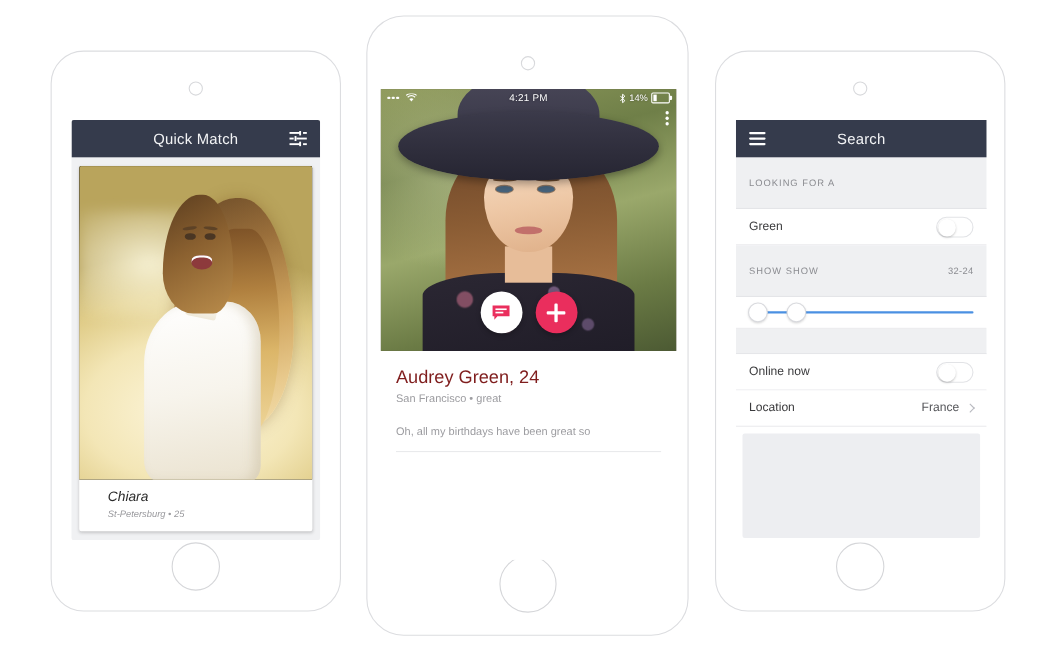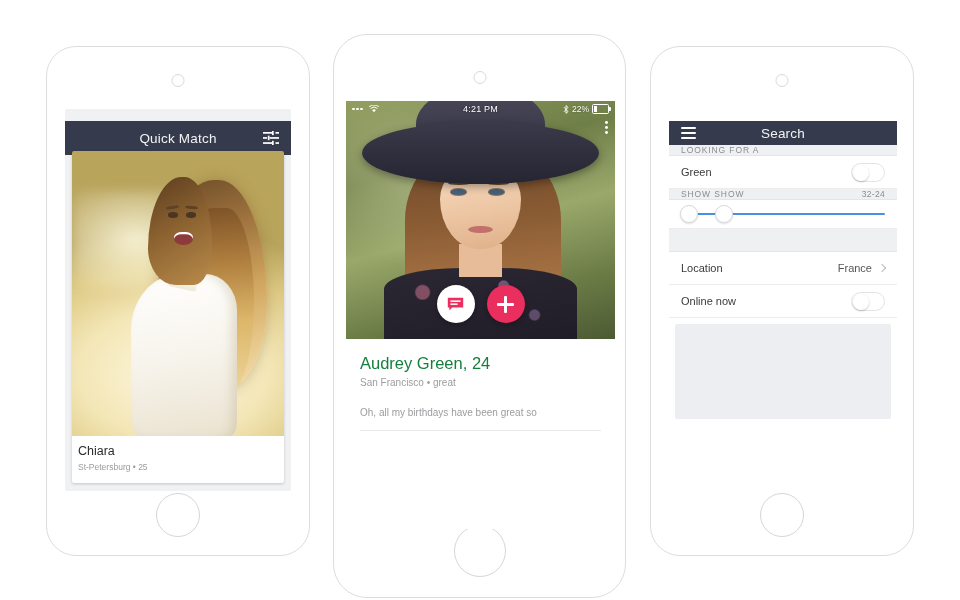--- a/index.html
+++ b/index.html
@@ -29,21 +29,20 @@
     position: absolute; left: 50%; transform: translateX(-50%);
     border-radius: 50%; border: 1.3px solid #d5d6d9; background: #fff;
   }
   .screen { position: absolute; overflow: hidden; background: #ffffff; }
 
   
   .navbar {
     background: #353b4c; color: #ffffff;
     display: flex; align-items: center; justify-content: center;
     position: relative;
-    margin-top: 12px;
   }
   .navbar .title { font-size: 13.5px; letter-spacing: .2px; color: #f2f3f5; }
 
   
   #p1 { left: 46px; top: 46px; width: 264px; height: 510px; }
   #p1 .cam { top: 27px; }
   #p1 .home { bottom: 18px; width: 42px; height: 42px; }
   #p1 .screen { left: 18px; top: 62px; width: 226px; height: 382px;
                 background: #f0f1f3; border-radius: 2px; }
   #p1 .navbar { height: 34px; }
@@ -52,21 +51,21 @@
     width: 16px; height: 14px; display: block;
   }
   .card {
     position: absolute; left: 7px; top: 42px; width: 212px; height: 332px;
     background: #ffffff; border-radius: 2px;
     box-shadow: 0 1px 3px rgba(0,0,0,.18);
     overflow: hidden;
   }
   .card-photo { position: relative; width: 100%; height: 285px; overflow: hidden;
                 background: #1a1608; }
-  .card-meta { padding: 7px 10px 0 6px; }
+  .card-meta { padding: 7px 10px 0 26px; font-style: italic; }
   .card-name { font-size: 12.5px; color: #2b2b2b; line-height: 16px; }
   .card-sub  { font-size: 8.5px; color: #9a9a9e; line-height: 14px; margin-top: 1px; }
 
   
   .ph1-bg { position:absolute; inset:0;
     background:
       radial-gradient(ellipse 120% 60% at 48% 78%, #fdf6dc 0%, #f3e6b6 38%, #dfcb86 62%, #b9a45c 85%),
       linear-gradient(#060503 0%, #0b0904 16%, #6d5f26 26%, #c9b878 40%, #f2e7bd 62%, #e5d49a 100%);
   }
   .ph1-haze { position:absolute; left:0; right:0; top:14%; height:34%;
@@ -97,21 +96,21 @@
     background: linear-gradient(170deg,#ffffff 0%, #f7f4ec 50%, #eae2cf 100%);
     border-radius: 46% 30% 12% 16% / 34% 22% 10% 12%;
     box-shadow: inset -6px 0 10px rgba(190,175,140,.35); }
   .ph1-strap { position:absolute; left:46%; top:41.5%; width:13%; height:7%;
     background: linear-gradient(#ffffff,#efe9d9); border-radius: 50% 50% 10% 10%; transform: rotate(12deg); }
   .ph1-hair-long { position:absolute; left:58%; top:20%; width:28%; height:66%;
     background: linear-gradient(175deg,#7d5227 0%, #b0803f 30%, #dcb669 60%, #efd79c 100%);
     border-radius: 30% 46% 48% 38% / 16% 50% 50% 20%; }
 
   
-  #p2 { left: 333px; top: 34px; width: 293px; height: 564px; text-decoration: underline; }
+  #p2 { left: 333px; top: 14px; width: 293px; height: 564px; text-decoration: underline; }
   #p2 .cam { top: 36px; }
   #p2 .home { bottom: 20px; width: 50px; height: 50px; }
   #p2 .screen { left: 12px; top: 66px; width: 269px; height: 428px; background:#ffffff; }
 
   .statusbar { position:absolute; left:0; right:0; top:0; height:16px;
     display:flex; align-items:center; color:#ffffff; font-size:8.5px;
     padding: 0 6px; box-sizing:border-box; z-index:4;
     text-shadow: 0 0 2px rgba(0,0,0,.45); }
   .sb-left { display:flex; align-items:center; gap:3px; flex:1; }
   .sb-dots { display:flex; gap:1.6px; }
@@ -134,21 +133,21 @@
   .fab { width:38px; height:38px; border-radius:50%;
     display:flex; align-items:center; justify-content:center;
     box-shadow: 0 2px 5px rgba(0,0,0,.25); }
   .fab.white { background:#ffffff; }
   .fab.pink  { background:#ea2e5d; }
   .plus { position:relative; width:17px; height:17px; }
   .plus::before, .plus::after { content:""; position:absolute; background:#fff; border-radius:1px; }
   .plus::before { left:0; right:0; top:7px; height:3px; }
   .plus::after  { top:0; bottom:0; left:7px; width:3px; }
 
-  .p2-name { font-size:16.5px; color:#15803d; padding:14px 14px 0 14px; line-height:20px; }
+  .p2-name { font-size:16.5px; color:#7f1d1d; padding:14px 14px 0 14px; line-height:20px; }
   .p2-sub  { font-size:10px; color:#9c9ca0; padding:4px 14px 14px 14px; }
   .sec-head { background:#f0f1f3; color:#8b8c91; font-size:9px; letter-spacing:.9px;
     padding:10px 14px; border-top:1px solid #e6e7ea; border-bottom:1px solid #e6e7ea; }
   .int-title { font-size:11.5px; color:#2c2c2c; padding:12px 14px 0 14px; }
   .int-body  { font-size:10px; color:#9c9ca0; padding:5px 14px 12px 14px; }
   .int-rule  { height:1px; background:#e9eaec; margin:0 14px; }
 
   
   .ph2-bg { position:absolute; inset:0;
     background: linear-gradient(165deg,#8f9a5c 0%, #6f7f48 28%, #9aa86b 52%, #6b7b45 78%, #4c5a33 100%); }
@@ -183,27 +182,27 @@
       radial-gradient(circle at 40% 62%, rgba(230,140,160,.4) 0 3%, transparent 4%),
       radial-gradient(circle at 78% 58%, rgba(180,140,200,.4) 0 3%, transparent 4%),
       linear-gradient(170deg,#2b2733 0%, #1f1c27 100%);
     border-radius: 40% 40% 0 0 / 26% 26% 0 0; }
 
   
   #p3 { left: 650px; top: 46px; width: 264px; height: 510px; }
   #p3 .cam { top: 27px; }
   #p3 .home { bottom: 18px; width: 42px; height: 42px; }
   #p3 .screen { left: 18px; top: 62px; width: 228px; height: 384px; background:#ffffff; }
-  #p3 .navbar { height: 24px; }
+  #p3 .navbar { height: 34px; }
   .hamb { position:absolute; left:12px; top:50%; transform:translateY(-50%);
     display:flex; flex-direction:column; gap:3px; }
   .hamb i { display:block; width:15px; height:2px; background:#fff; border-radius:1px; }
 
   .grp-head { background:#eff0f2; color:#8b8c91; font-size:8.5px; letter-spacing:.9px;
-    padding:0 12px; display:flex; justify-content:space-between; align-items:center;
+    padding:18px 12px; display:flex; justify-content:space-between; align-items:center;
     border-bottom:1px solid #e4e5e8; }
   .grp-head .val { color:#8b8c91; letter-spacing:.3px; }
   .row { height:32px; display:flex; align-items:center; justify-content:space-between;
     padding:0 12px; border-bottom:1px solid #ececee; background:#fff; }
   .row:last-child { border-bottom:none; }
   .row .lbl { font-size:11px; color:#3a3a3c; }
   .row .rval { font-size:11px; color:#55565a; display:flex; align-items:center; gap:7px; }
   .chev { width:5px; height:5px; border-right:1.3px solid #b9bac0; border-top:1.3px solid #b9bac0;
     transform: rotate(45deg); display:inline-block; }
   .toggle { width:34px; height:19px; border-radius:10px; position:relative;
@@ -308,21 +307,21 @@
               <path d="M5 7.2 L3.1 5.1 A3 3 0 0 1 6.9 5.1 Z" fill="#fff"></path>
               <path d="M1.6 3.4 A5.2 5.2 0 0 1 8.4 3.4" stroke="#fff" stroke-width="1" fill="none"></path>
               <path d="M0.2 1.7 A7.4 7.4 0 0 1 9.8 1.7" stroke="#fff" stroke-width="1" fill="none"></path>
             </svg>
           </span>
           <span class="sb-center">4:21 PM</span>
           <span class="sb-right">
             <svg width="6" height="9" viewBox="0 0 6 9">
               <path d="M1 2.2 L5 6.6 L3 8.4 L3 0.6 L5 2.4 L1 6.8" stroke="#fff" stroke-width=".9" fill="none"></path>
             </svg>
-            <span>22%</span>
+            <span>14%</span>
             <span class="sb-batt">
                 <i></i>
               </span>
           </span>
         </div>
 
         <div class="kebab">
             <i></i>
             <i></i>
             <i></i>
@@ -384,31 +383,31 @@
       <div class="sliderwrap">
         <div class="track">
           <span class="knobc" id="k1" style="left: 4%;"></span>
           <span class="knobc" id="k2" style="left: 21%;"></span>
         </div>
       </div>
 
       <div class="spacer-band"></div>
 
       <div class="row">
+        <span class="lbl">Online now</span>
+        <span class="toggle">
+            <span class="knob"></span>
+          </span>
+      </div>
+      <div class="row">
         <span class="lbl">Location</span>
         <span class="rval">
           <span>France</span>
           <span class="chev"></span>
         </span>
       </div>
-      <div class="row">
-        <span class="lbl">Online now</span>
-        <span class="toggle">
-            <span class="knob"></span>
-          </span>
-      </div>
 
       <div class="filler"></div>
 
     </div>
   </div>
 
 </div>
 
 </body></html>

